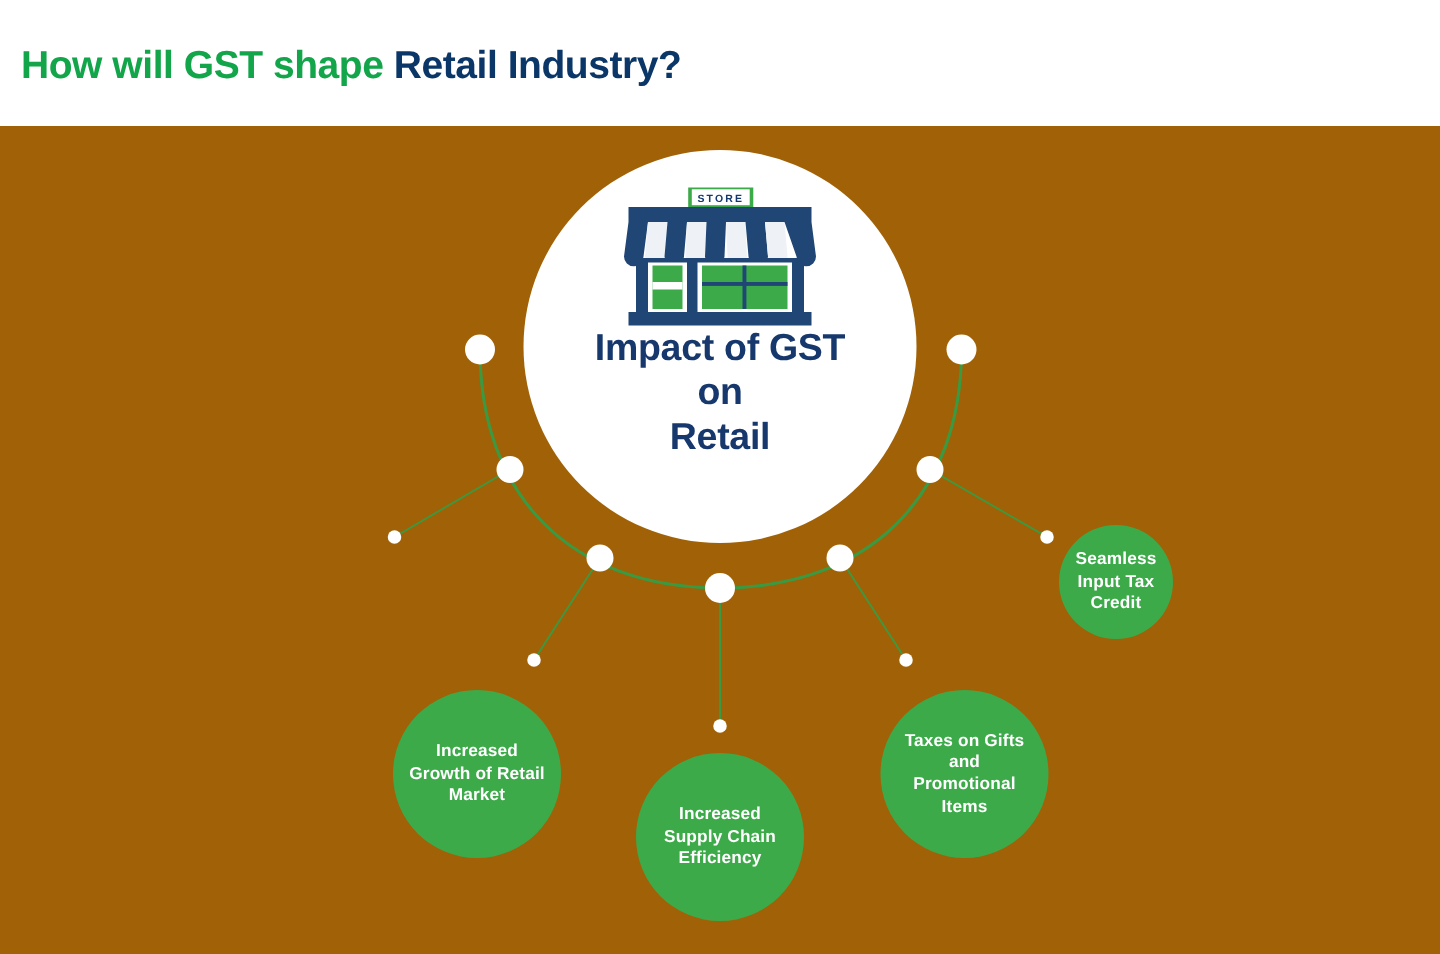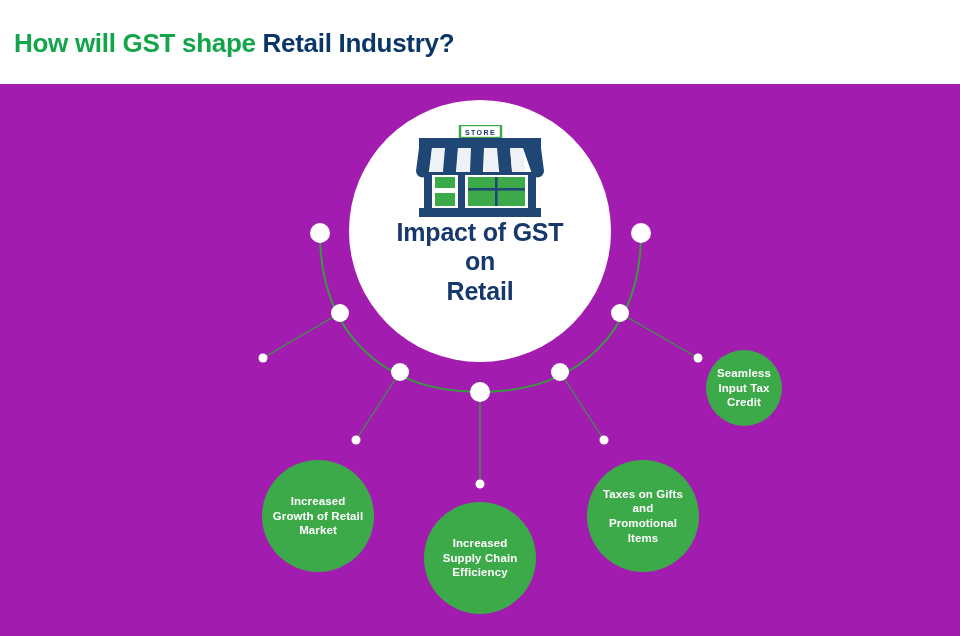--- a/index.html
+++ b/index.html
@@ -37,21 +37,21 @@
   }
   #page-title .t-green { color: #12a54a; }
   #page-title .t-navy  { color: #0b3668; }
 
   
   #stage {
     position: absolute;
     left: 0; top: 84px;
     width: 960px;
     height: 552px;
-    background: #a21caf;
+    background: #a16207;
     overflow: hidden;
   }
   #stage-svg {
     position: absolute;
     left: 0; top: 0;
     width: 960px;
     height: 552px;
     display: block;
   }
 

